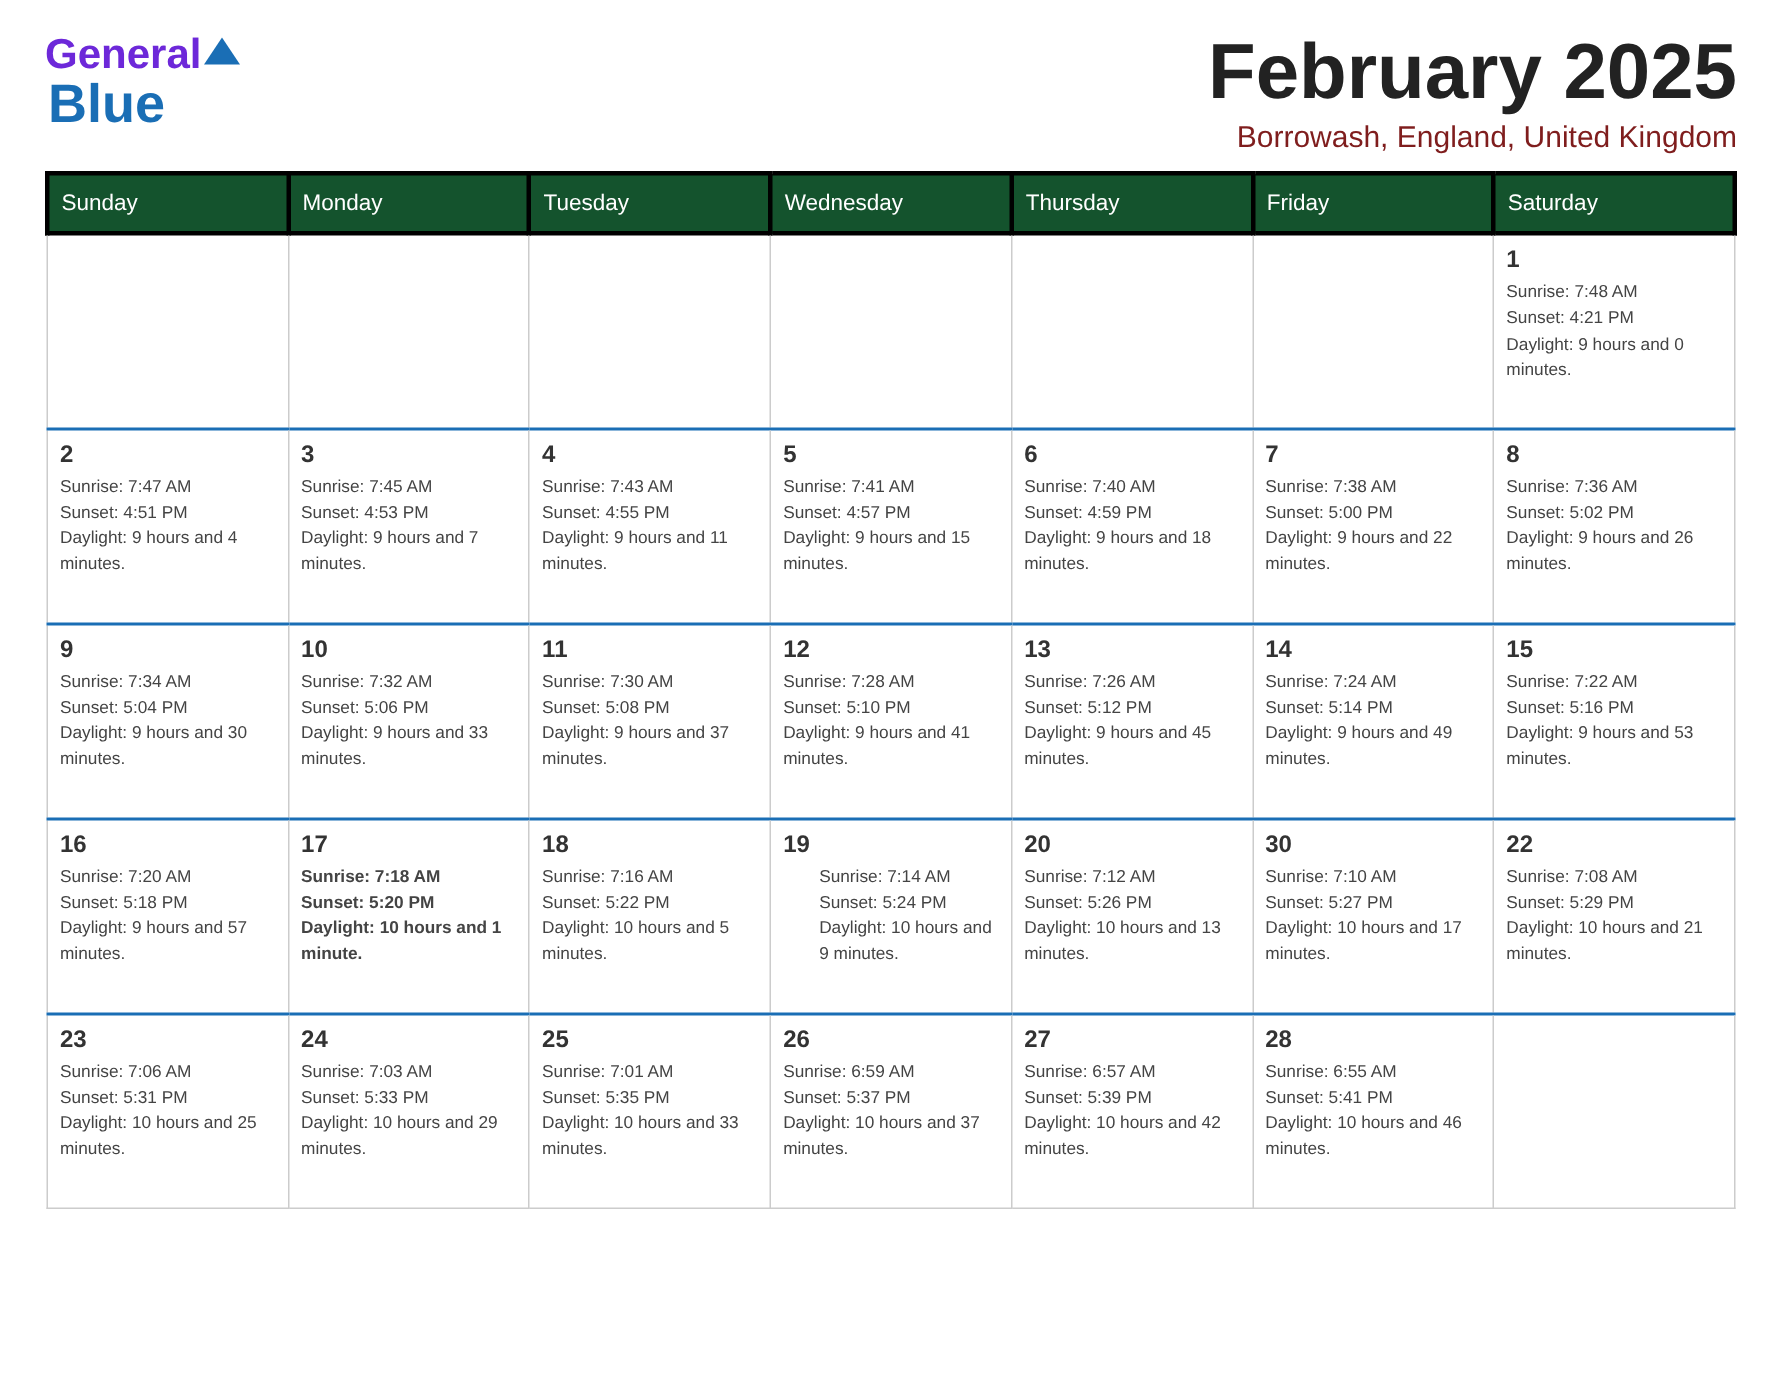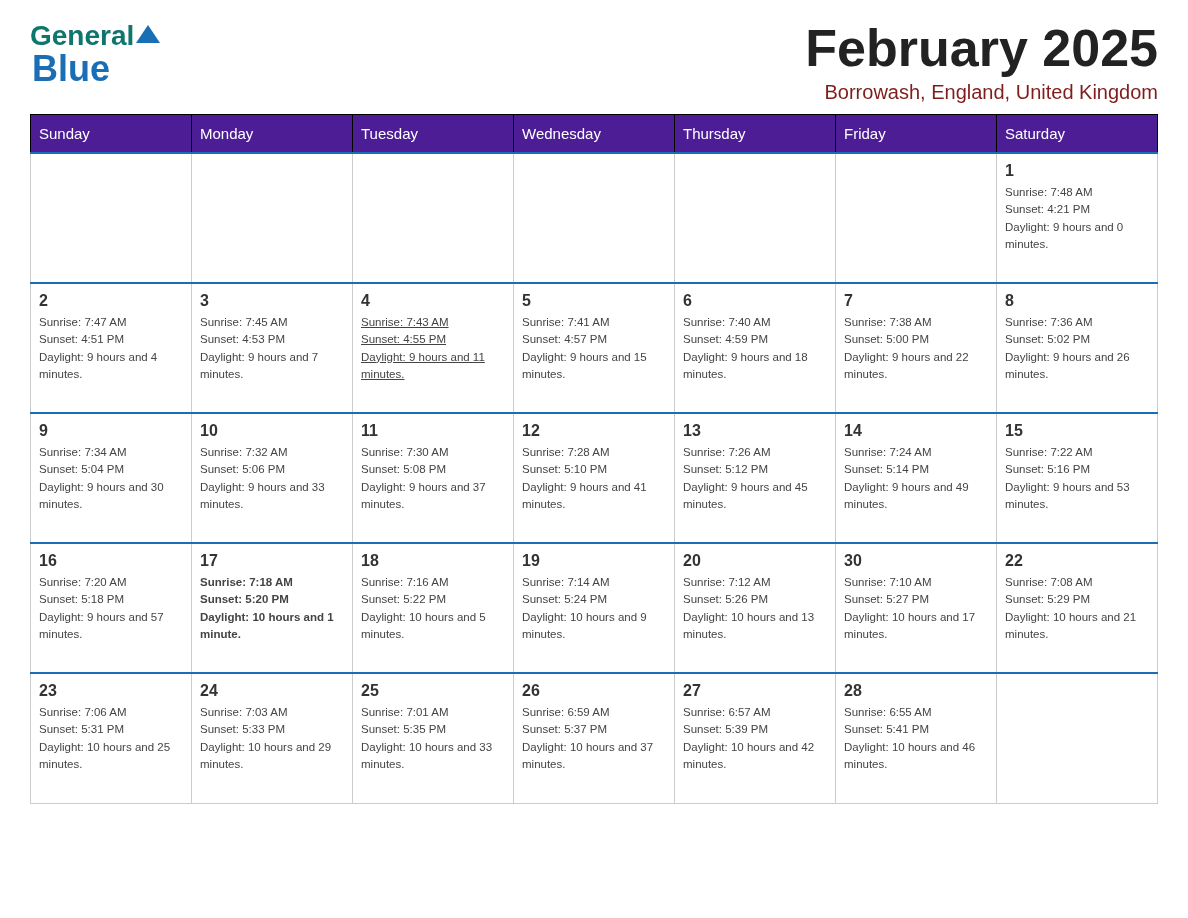--- a/index.html
+++ b/index.html
@@ -22,21 +22,21 @@
       align-items: flex-start;
     }
     .logo-text {
       font-size: 28px;
       font-weight: bold;
       color: #333;
       display: flex;
       align-items: center;
       gap: 0;
     }
-    .logo-general { color: #0f766e; }
+    .logo-general { color: #6d28d9; }
     .logo-triangle {
       display: inline-block;
       width: 0;
       height: 0;
       border-left: 12px solid transparent;
       border-right: 12px solid transparent;
       border-bottom: 18px solid #1a6eb5;
       margin-left: 2px;
       vertical-align: middle;
       position: relative;
@@ -60,27 +60,27 @@
       font-size: 20px;
       color: #7f1d1d;
       margin-top: 4px;
     }
     table {
       width: 100%;
       border-collapse: collapse;
       margin-top: 10px;
     }
     th {
-      background-color: #4c1d95;
+      background-color: #14532d;
       color: #fff;
       padding: 10px 8px;
       text-align: left;
       font-size: 15px;
       font-weight: normal;
-      border: 1px solid #000000;
+      border: 3px solid #000000;
     }
     td {
       border: 1px solid #ccc;
       vertical-align: top;
       padding: 8px;
       width: 14.28%;
       min-height: 110px;
       height: 130px;
     }
     .day-number {
@@ -158,21 +158,21 @@
 Daylight: 9 hours and 4 minutes.</div>
         </td>
         <td>
           <div class="day-number">3</div>
           <div class="day-info" style="white-space: pre-line;">Sunrise: 7:45 AM
 Sunset: 4:53 PM
 Daylight: 9 hours and 7 minutes.</div>
         </td>
         <td>
           <div class="day-number">4</div>
-          <div class="day-info" style="white-space: pre-line; text-decoration: underline;">Sunrise: 7:43 AM
+          <div class="day-info" style="white-space: pre-line;">Sunrise: 7:43 AM
 Sunset: 4:55 PM
 Daylight: 9 hours and 11 minutes.</div>
         </td>
         <td>
           <div class="day-number">5</div>
           <div class="day-info" style="white-space: pre-line;">Sunrise: 7:41 AM
 Sunset: 4:57 PM
 Daylight: 9 hours and 15 minutes.</div>
         </td>
         <td>
@@ -252,21 +252,21 @@
 Daylight: 10 hours and 1 minute.</div>
         </td>
         <td>
           <div class="day-number">18</div>
           <div class="day-info" style="white-space: pre-line;">Sunrise: 7:16 AM
 Sunset: 5:22 PM
 Daylight: 10 hours and 5 minutes.</div>
         </td>
         <td>
           <div class="day-number">19</div>
-          <div class="day-info" style="white-space: pre-line;">Sunrise: 7:14 AM
+          <div class="day-info" style="white-space: pre-line; margin-left: 24px;">Sunrise: 7:14 AM
 Sunset: 5:24 PM
 Daylight: 10 hours and 9 minutes.</div>
         </td>
         <td>
           <div class="day-number">20</div>
           <div class="day-info" style="white-space: pre-line;">Sunrise: 7:12 AM
 Sunset: 5:26 PM
 Daylight: 10 hours and 13 minutes.</div>
         </td>
         <td>

